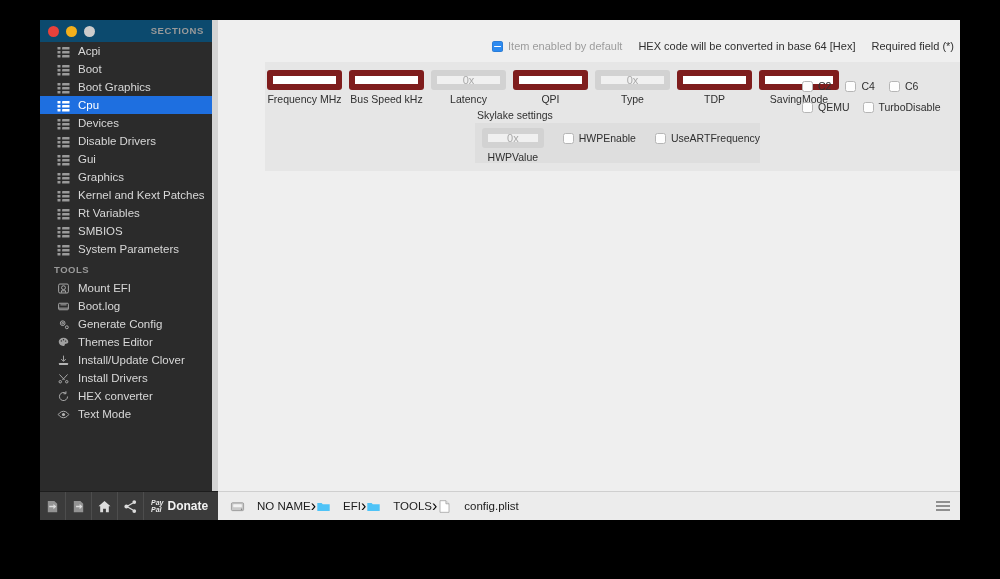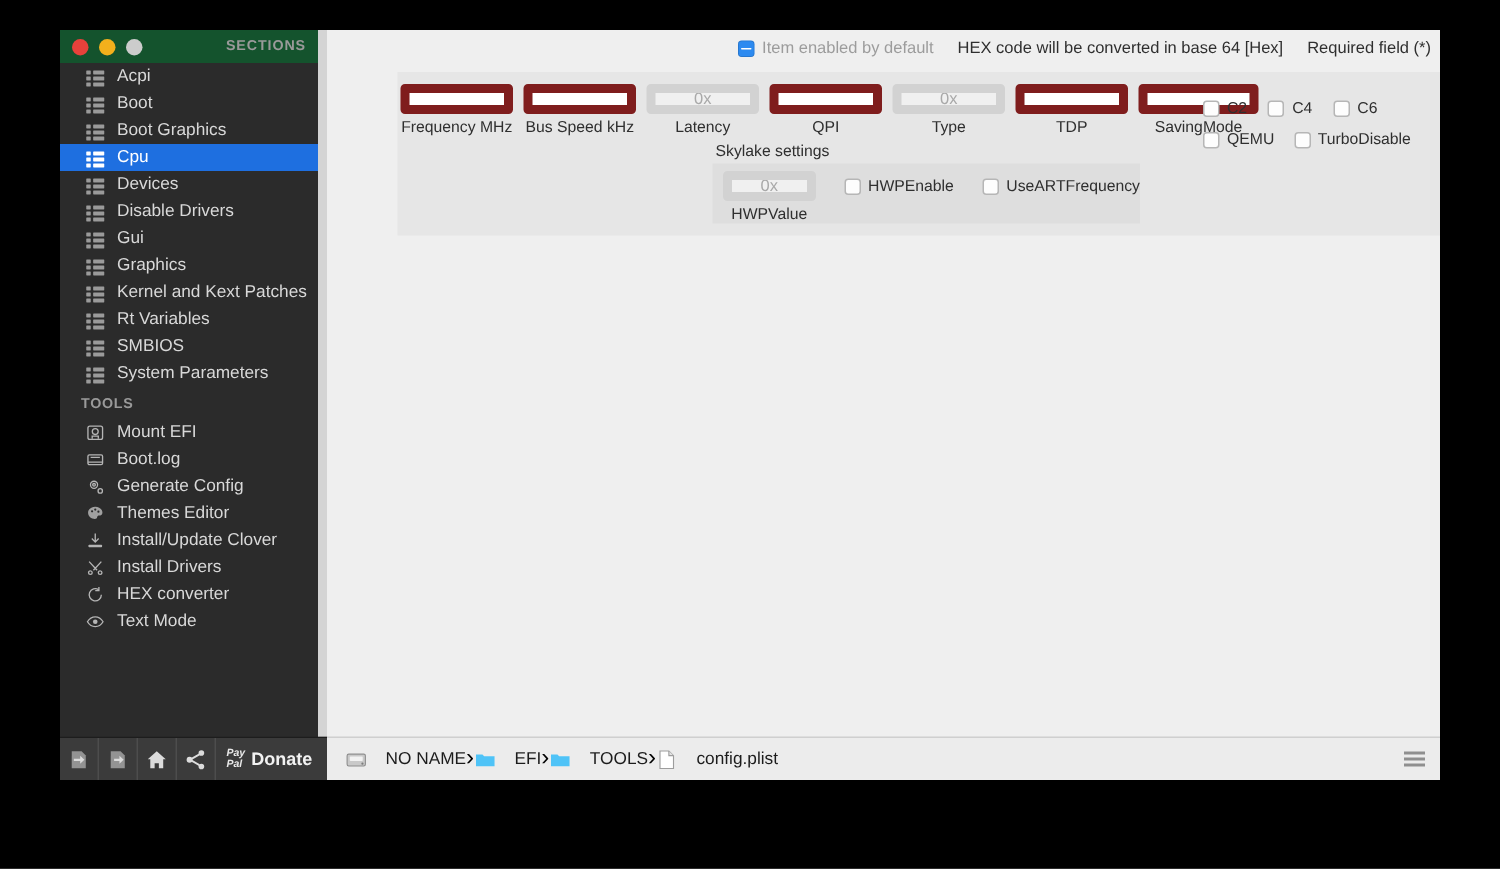--- a/index.html
+++ b/index.html
@@ -24,21 +24,21 @@
     position: absolute; left: 0; top: 0;
     width: 172px; height: 500px;
     background: #2b2b2b;
   }
   #sidebar-scroll-edge {
     position: absolute; left: 172px; top: 0; width: 6px; height: 471px;
     background: #d4d4d4;
   }
   .titlebar {
     position: relative; height: 22px;
-    background: #14532d;
+    background: #0c4a6e;
     text-decoration: underline;
   }
   .lights { position: absolute; left: 8px; top: 6px; display: flex; gap: 7px; }
   .light { width: 11px; height: 11px; border-radius: 50%; }
   .light.red    { background: #e8413b; }
   .light.yellow { background: #f3b01c; }
   .light.gray   { background: #cccccc; }
   .sections-label {
     position: absolute; right: 8px; top: 5px;
     font-size: 9.5px; font-weight: bold; letter-spacing: 0.6px;
@@ -86,21 +86,21 @@
   .donate {
     display: flex; align-items: center; gap: 4px;
     height: 29px; padding: 0 6px 0 7px;
   }
   .paypal { line-height: 7px; font-size: 7px; font-style: italic; font-weight: bold;
             color: #e8e8e8; text-align: left; }
   .donate-label { font-size: 12px; font-weight: bold; color: #f2f2f2; }
 
   
   #content {
-    position: absolute; left: 178px; top: 0;
+    position: absolute; left: 178px; top: 14px;
     width: 742px; height: 471px;
     background: #efefef;
   }
 
   
   #notice {
     position: absolute; right: 6px; top: 6px;
     display: flex; align-items: center; gap: 16px;
     font-size: 11px; color: #2f2f2f;
   }

